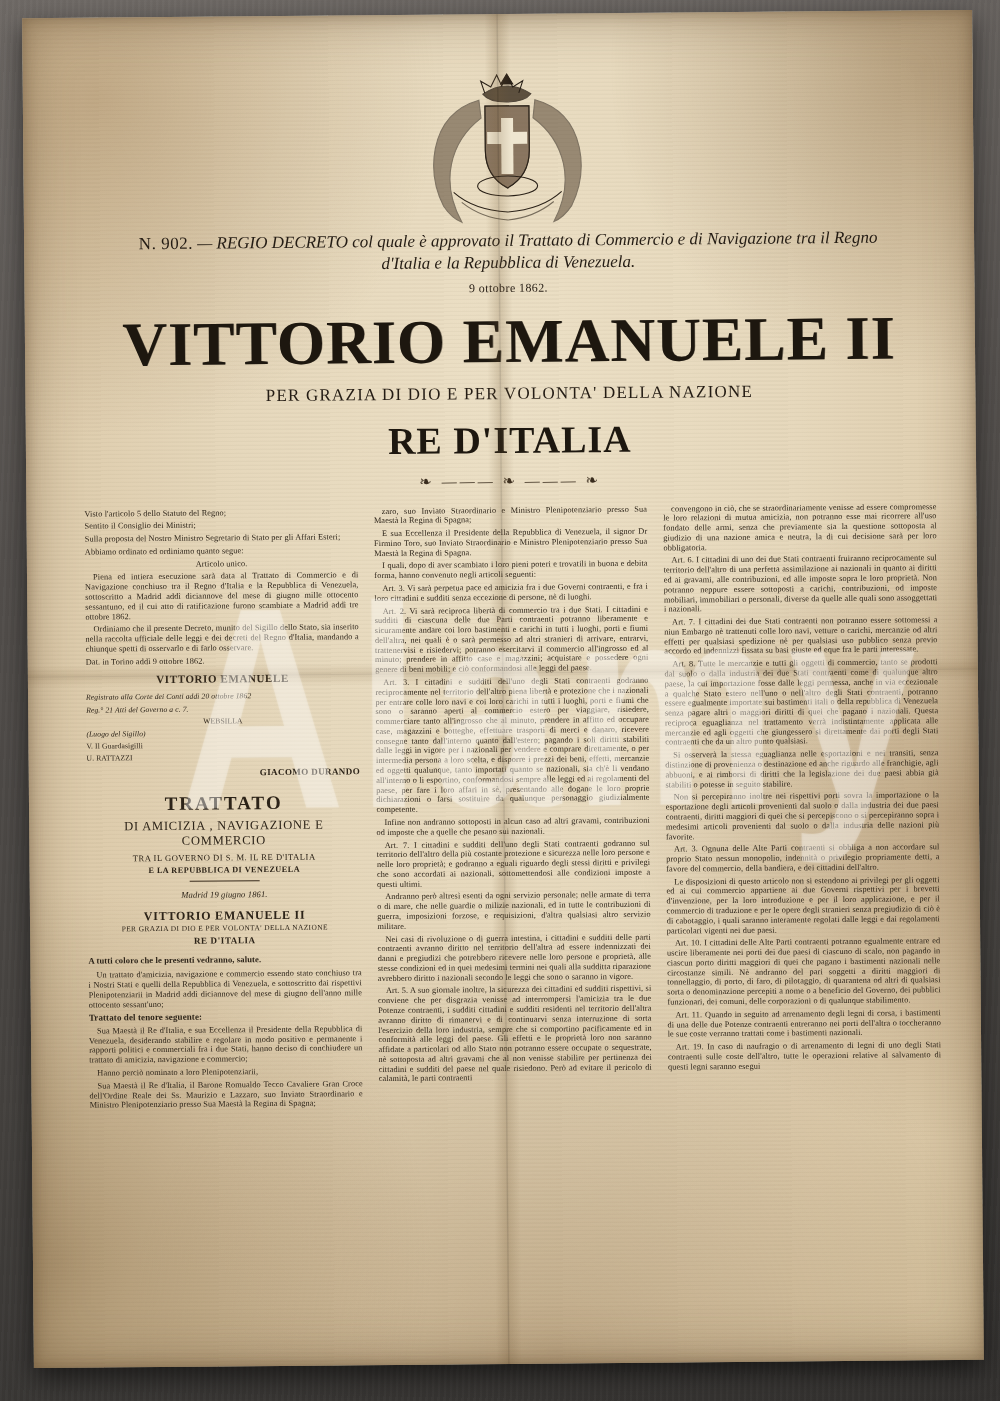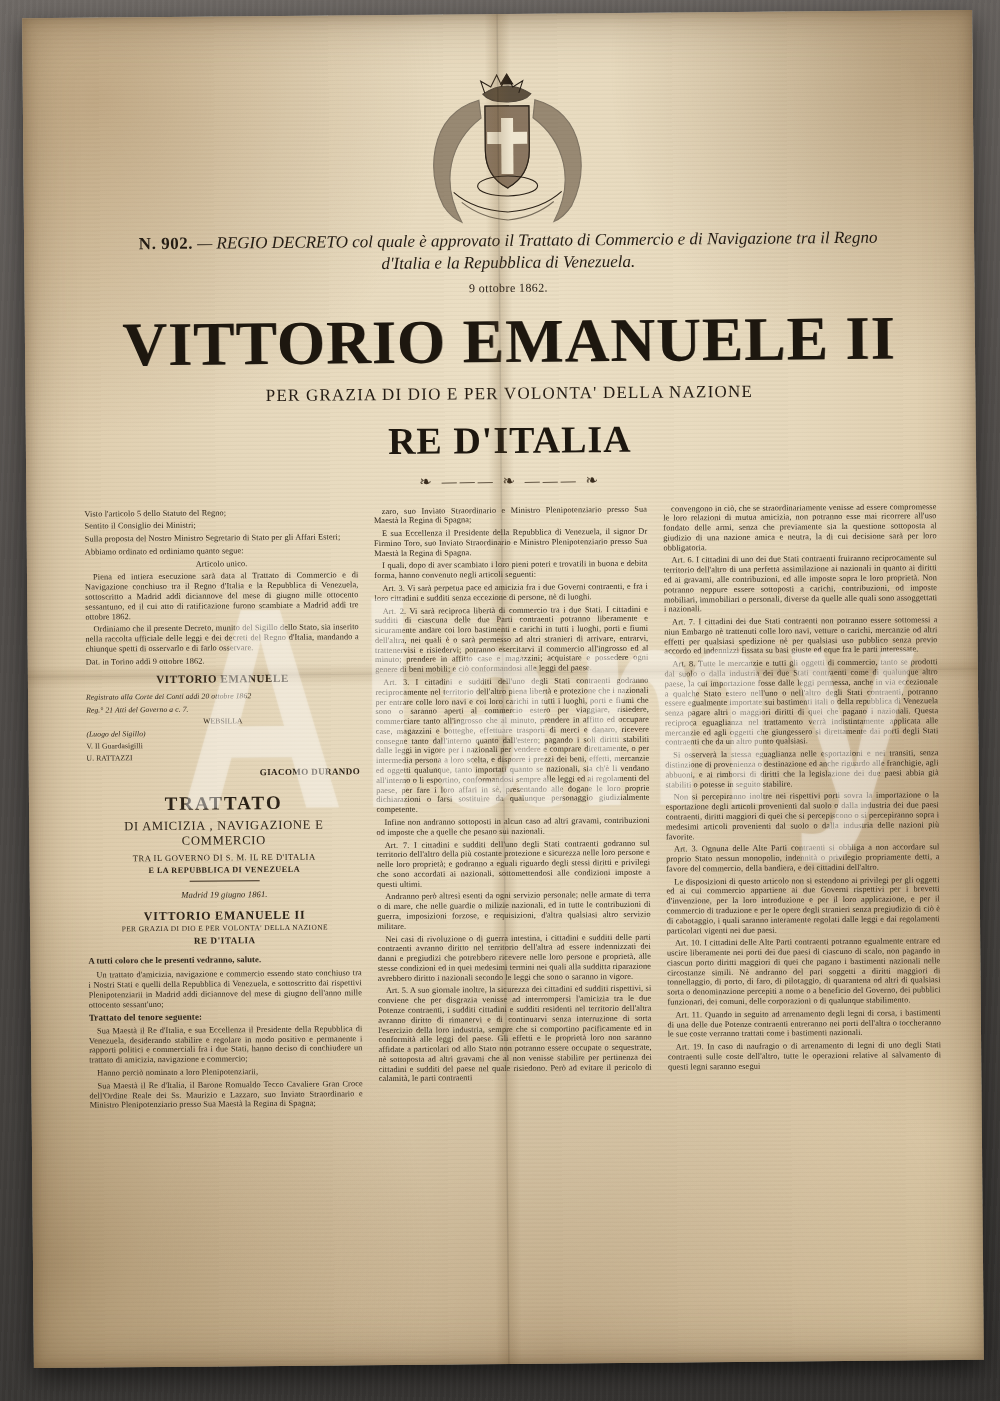--- a/index.html
+++ b/index.html
@@ -111,21 +111,21 @@
     text-align: center;
     font-size: 17px;
     font-style: italic;
     line-height: 1.28;
     color: #241c14;
     margin: 4px 36px 0 36px;
     font-family: "Liberation Serif", serif;
   }
   .decree-line .num {
     font-style: normal;
-    font-weight: bold;
+    font-weight: normal;
     letter-spacing: .5px;
   }
   .decree-date {
     text-align: center;
     font-size: 12px;
     margin-top: 7px;
     letter-spacing: .4px;
   }
 
   .king {

